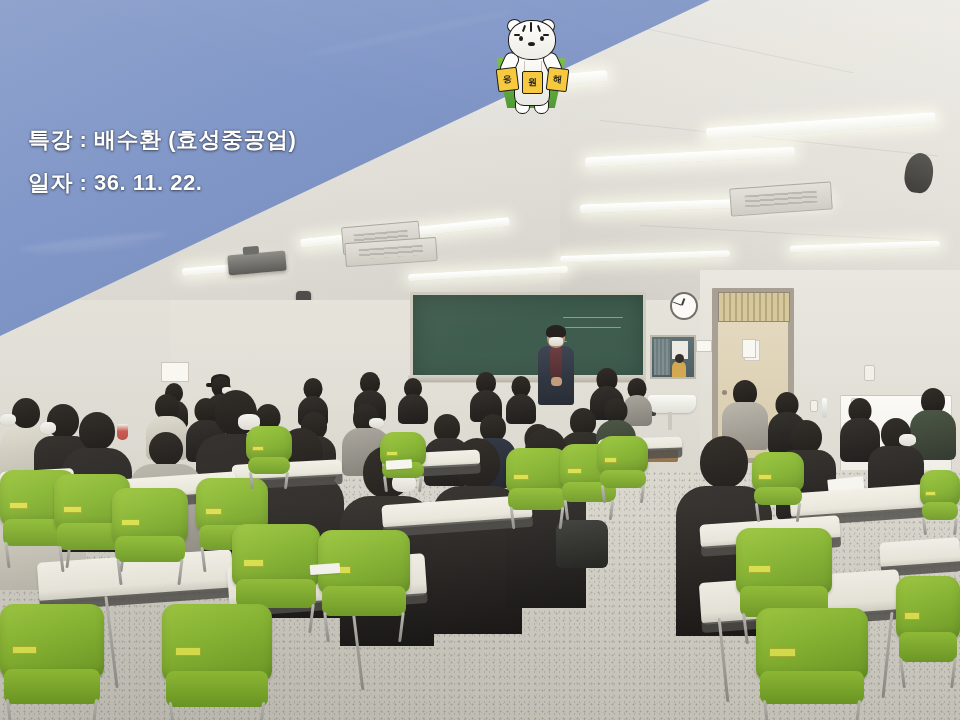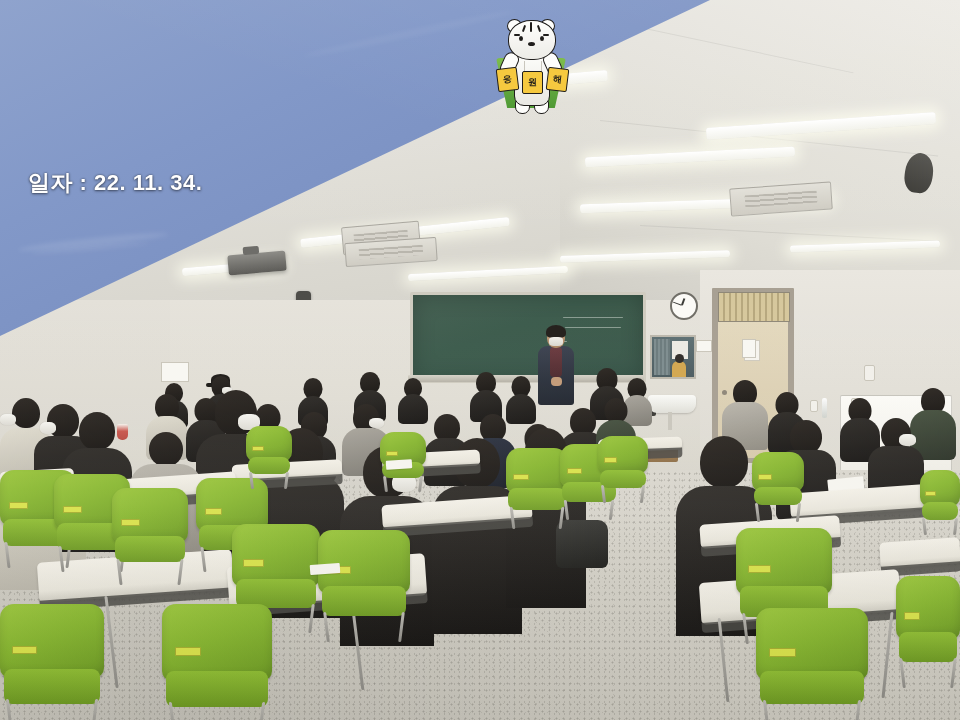--- a/index.html
+++ b/index.html
@@ -773,21 +773,22 @@
 
     <div class="haze"></div>
   </div>
 
   <div class="banner">
     <div class="banner-streak" style="left:18px;top:238px;width:150px;height:8px;transform:rotate(-6deg);"></div>
     <div class="banner-streak" style="left:30px;top:246px;width:120px;height:5px;transform:rotate(-5deg);opacity:.7;"></div>
     <div class="banner-streak" style="left:300px;top:30px;width:220px;height:7px;transform:rotate(-12deg);opacity:.5;"></div>
   </div>
 
-  <div class="subtitle sub2">일자 : 22. 11. 34.</div>
+  <div class="subtitle sub1">특강 : 배수환 (효성중공업)</div>
+  <div class="subtitle sub2">일자 : 36. 11. 22.</div>
 
   <div class="mascot">
     <div class="m-cape"></div>
     <div class="m-leg l"></div>
     <div class="m-leg r"></div>
     <div class="m-body"></div>
     <div class="m-arm l"></div>
     <div class="m-arm r"></div>
     <div class="m-ear l"></div>
     <div class="m-ear r"></div>

